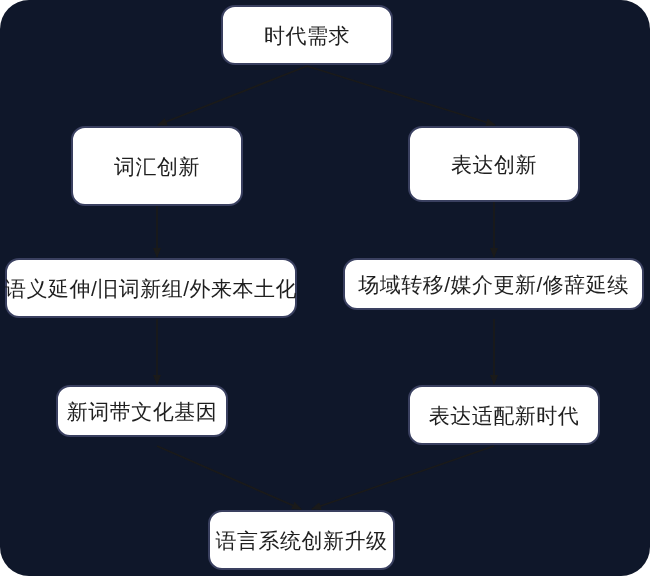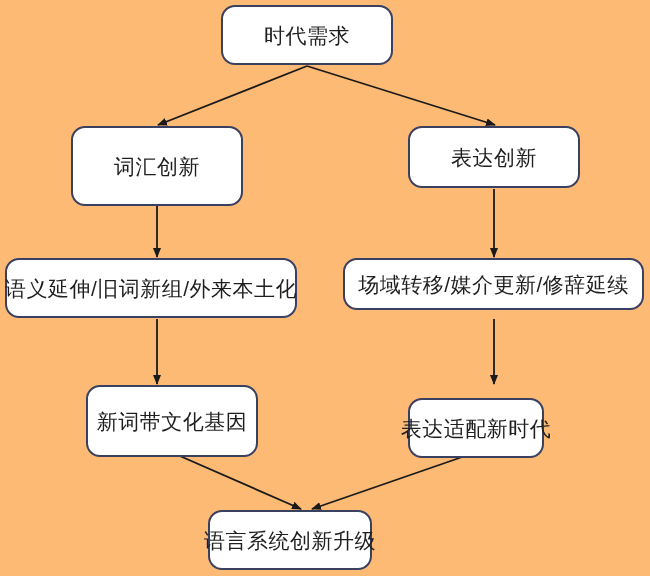--- a/index.html
+++ b/index.html
@@ -7,22 +7,23 @@
     padding: 0;
     background: #ffffff;
   }
   body {
     font-family: "Liberation Sans", "DejaVu Sans", sans-serif;
   }
   #diagram-canvas {
     position: relative;
     width: 650px;
     height: 576px;
-    background: #fdba74;
+    background: #0f172a;
     overflow: hidden;
+    border-radius: 29px;
   }
   #edge-layer {
     position: absolute;
     left: 0;
     top: 0;
     width: 650px;
     height: 576px;
     pointer-events: none;
   }
   .node {
@@ -42,26 +43,26 @@
     line-height: 1;
     letter-spacing: 0.5px;
     white-space: nowrap;
   }
   .node-wide .node-label {
     font-size: 21px;
   }
   
   #node-top      { left: 221px; top: 5px;   width: 172px; height: 60px; }
   #node-l1       { left: 71px;  top: 126px; width: 172px; height: 80px; }
-  #node-r1       { left: 408px; top: 126px; width: 172px; height: 62px; }
+  #node-r1       { left: 408px; top: 126px; width: 172px; height: 76px; }
   #node-l2       { left: 5px;   top: 258px; width: 292px; height: 60px; }
   #node-r2       { left: 343px; top: 258px; width: 301px; height: 52px; }
-  #node-l3       { left: 86px;  top: 385px; width: 172px; height: 72px; }
-  #node-r3       { left: 408px; top: 398px; width: 136px; height: 60px; }
-  #node-bottom   { left: 208px; top: 510px; width: 164px; height: 60px; }
+  #node-l3       { left: 56px;  top: 385px; width: 172px; height: 52px; }
+  #node-r3       { left: 408px; top: 385px; width: 192px; height: 60px; }
+  #node-bottom   { left: 208px; top: 510px; width: 187px; height: 60px; }
 </style>
 </head>
 <body>
 
 <div id="diagram-canvas">
 
   <svg id="edge-layer" viewBox="0 0 650 576" width="650" height="576" xmlns="http://www.w3.org/2000/svg">
     <defs>
       <marker id="arrowhead" markerWidth="10" markerHeight="8" refX="9" refY="4" orient="auto" markerUnits="userSpaceOnUse">
         <path d="M0,0 L10,4 L0,8 z" fill="#1a1a1a"></path>

